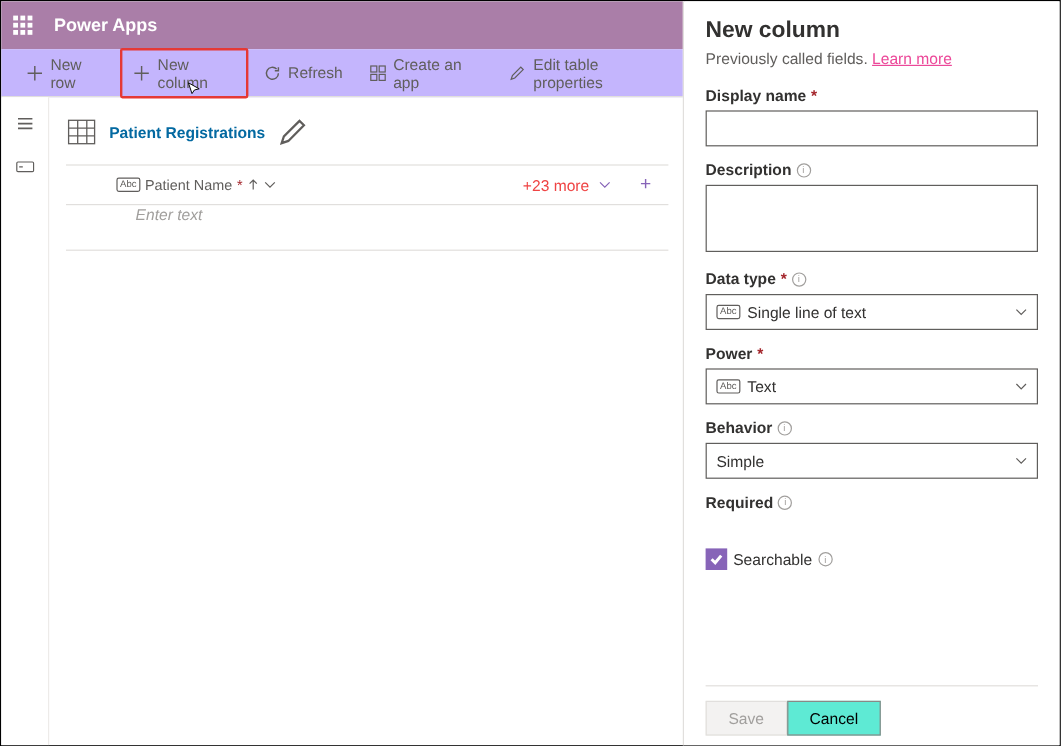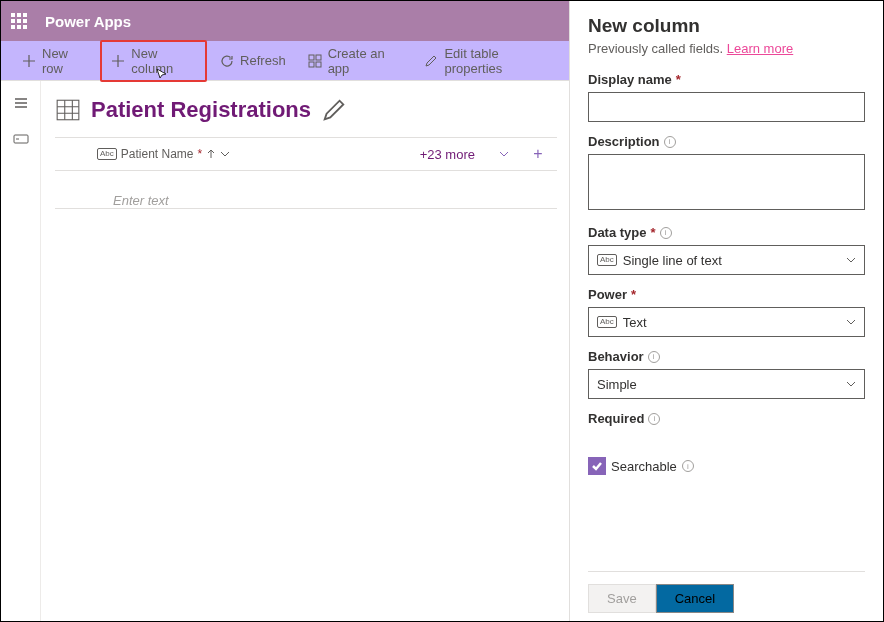--- a/index.html
+++ b/index.html
@@ -69,40 +69,40 @@
     background:#fff;
   }
   .rail-btn { width:20px; height:20px; display:flex; align-items:center; justify-content:center;}
   .rail-btn svg { width:16px; height:16px; stroke:#605e5c; fill:none;}
   .main {
     position:absolute; left:40px; top:80px; width:530px; height:540px;
     padding: 16px 14px;
   }
   .tbl-title-row { display:flex; align-items:center; gap:10px; margin-bottom:14px;}
   .tbl-title-row svg { width:26px; height:26px; stroke:#605e5c; fill:none;}
-  .tbl-title { font-size:22px; font-weight:600; color:#701a75;}
+  .tbl-title { font-size:13px; font-weight:600; color:#0369a1;}
   .edit-pen { width:16px; height:16px;}
   .grid-head {
     display:flex; align-items:center; height:34px;
     border-top:1px solid #e1dfdd; border-bottom:1px solid #e1dfdd;
   }
   .grid-checkbox { width:42px; }
   .col-hdr {
     display:flex; align-items:center; gap:4px; color:#605e5c;
     font-size:12px; flex: 0 0 210px;
   }
   .col-hdr .req { color:#a4262c; }
   .col-hdr svg { width:10px; height:10px; stroke:#605e5c;}
   .more-cols {
-    margin-left:auto; color:#701a75; font-size:13px;
-    display:flex; align-items:center; gap:24px; padding-right:10px;
+    margin-left:auto; color:#ef4444; font-size:13px;
+    display:flex; align-items:center; gap:8px; padding-right:10px;
   }
   .more-cols svg { width:10px; height:10px; stroke:#8764b8;}
   .add-col { width:38px; text-align:center; color:#8764b8; font-size:16px; }
-  .grid-row { display:flex; height:38px; border-bottom:1px solid #e1dfdd; align-items:flex-end;}
+  .grid-row { display:flex; height:38px; border-bottom:1px solid #e1dfdd; align-items:flex-start;}
   .grid-row .cell-input {
     margin-left:58px; color:#a19f9d; font-style:italic; font-size:13px;
   }
   
   .panel {
     position:absolute; right:0; top:0; width:314px; height:622px;
     background:#fff; border-left:1px solid #e1dfdd;
     padding: 14px 18px 10px;
     display:flex; flex-direction:column;
   }
@@ -129,21 +129,21 @@
   .chk-row { display:flex; align-items:center; gap:5px; margin-top:14px;}
   .chk {
     width:18px;height:18px;background:#8764b8;display:flex;align-items:center;justify-content:center;
   }
   .chk svg { width:12px;height:12px; stroke:#fff; stroke-width:2.5;}
   .footer {
     border-top:1px solid #e1dfdd; padding-top:12px; margin-top:auto;
     display:flex; 
   }
   .btn {
-    padding:6px 18px; font-size:13px; border:1px solid #8a8886; background:#0369a1; cursor:pointer;
+    padding:6px 18px; font-size:13px; border:1px solid #8a8886; background:#5eead4; cursor:pointer;
   }
   .btn.primary { color:#a19f9d; border-color:#e1dfdd; background:#f3f2f1; cursor:default;}
 </style>
 </head>
 <body>
 
 <div class="topbar">
   <div class="waffle">
     <span></span>
       <span></span>

